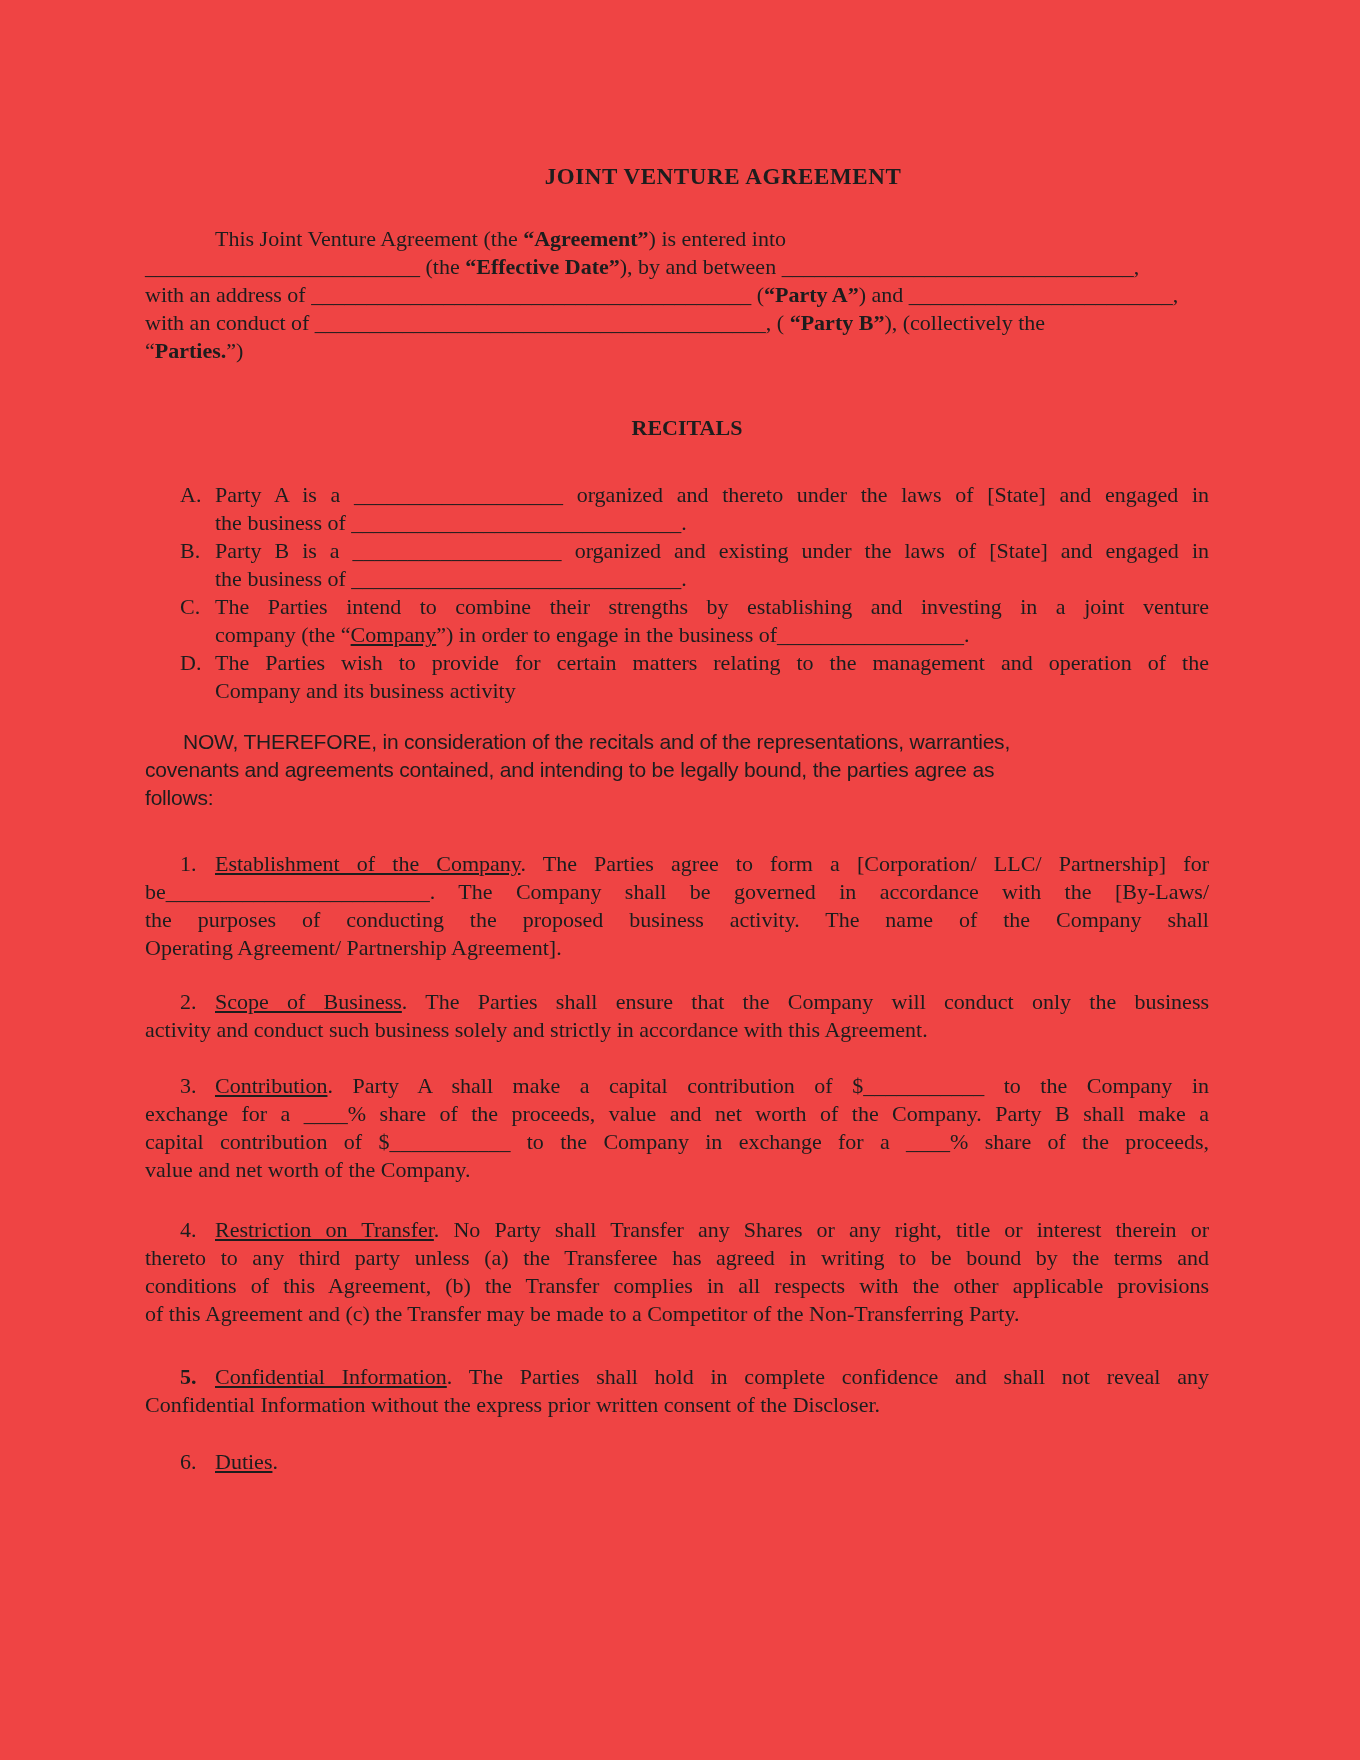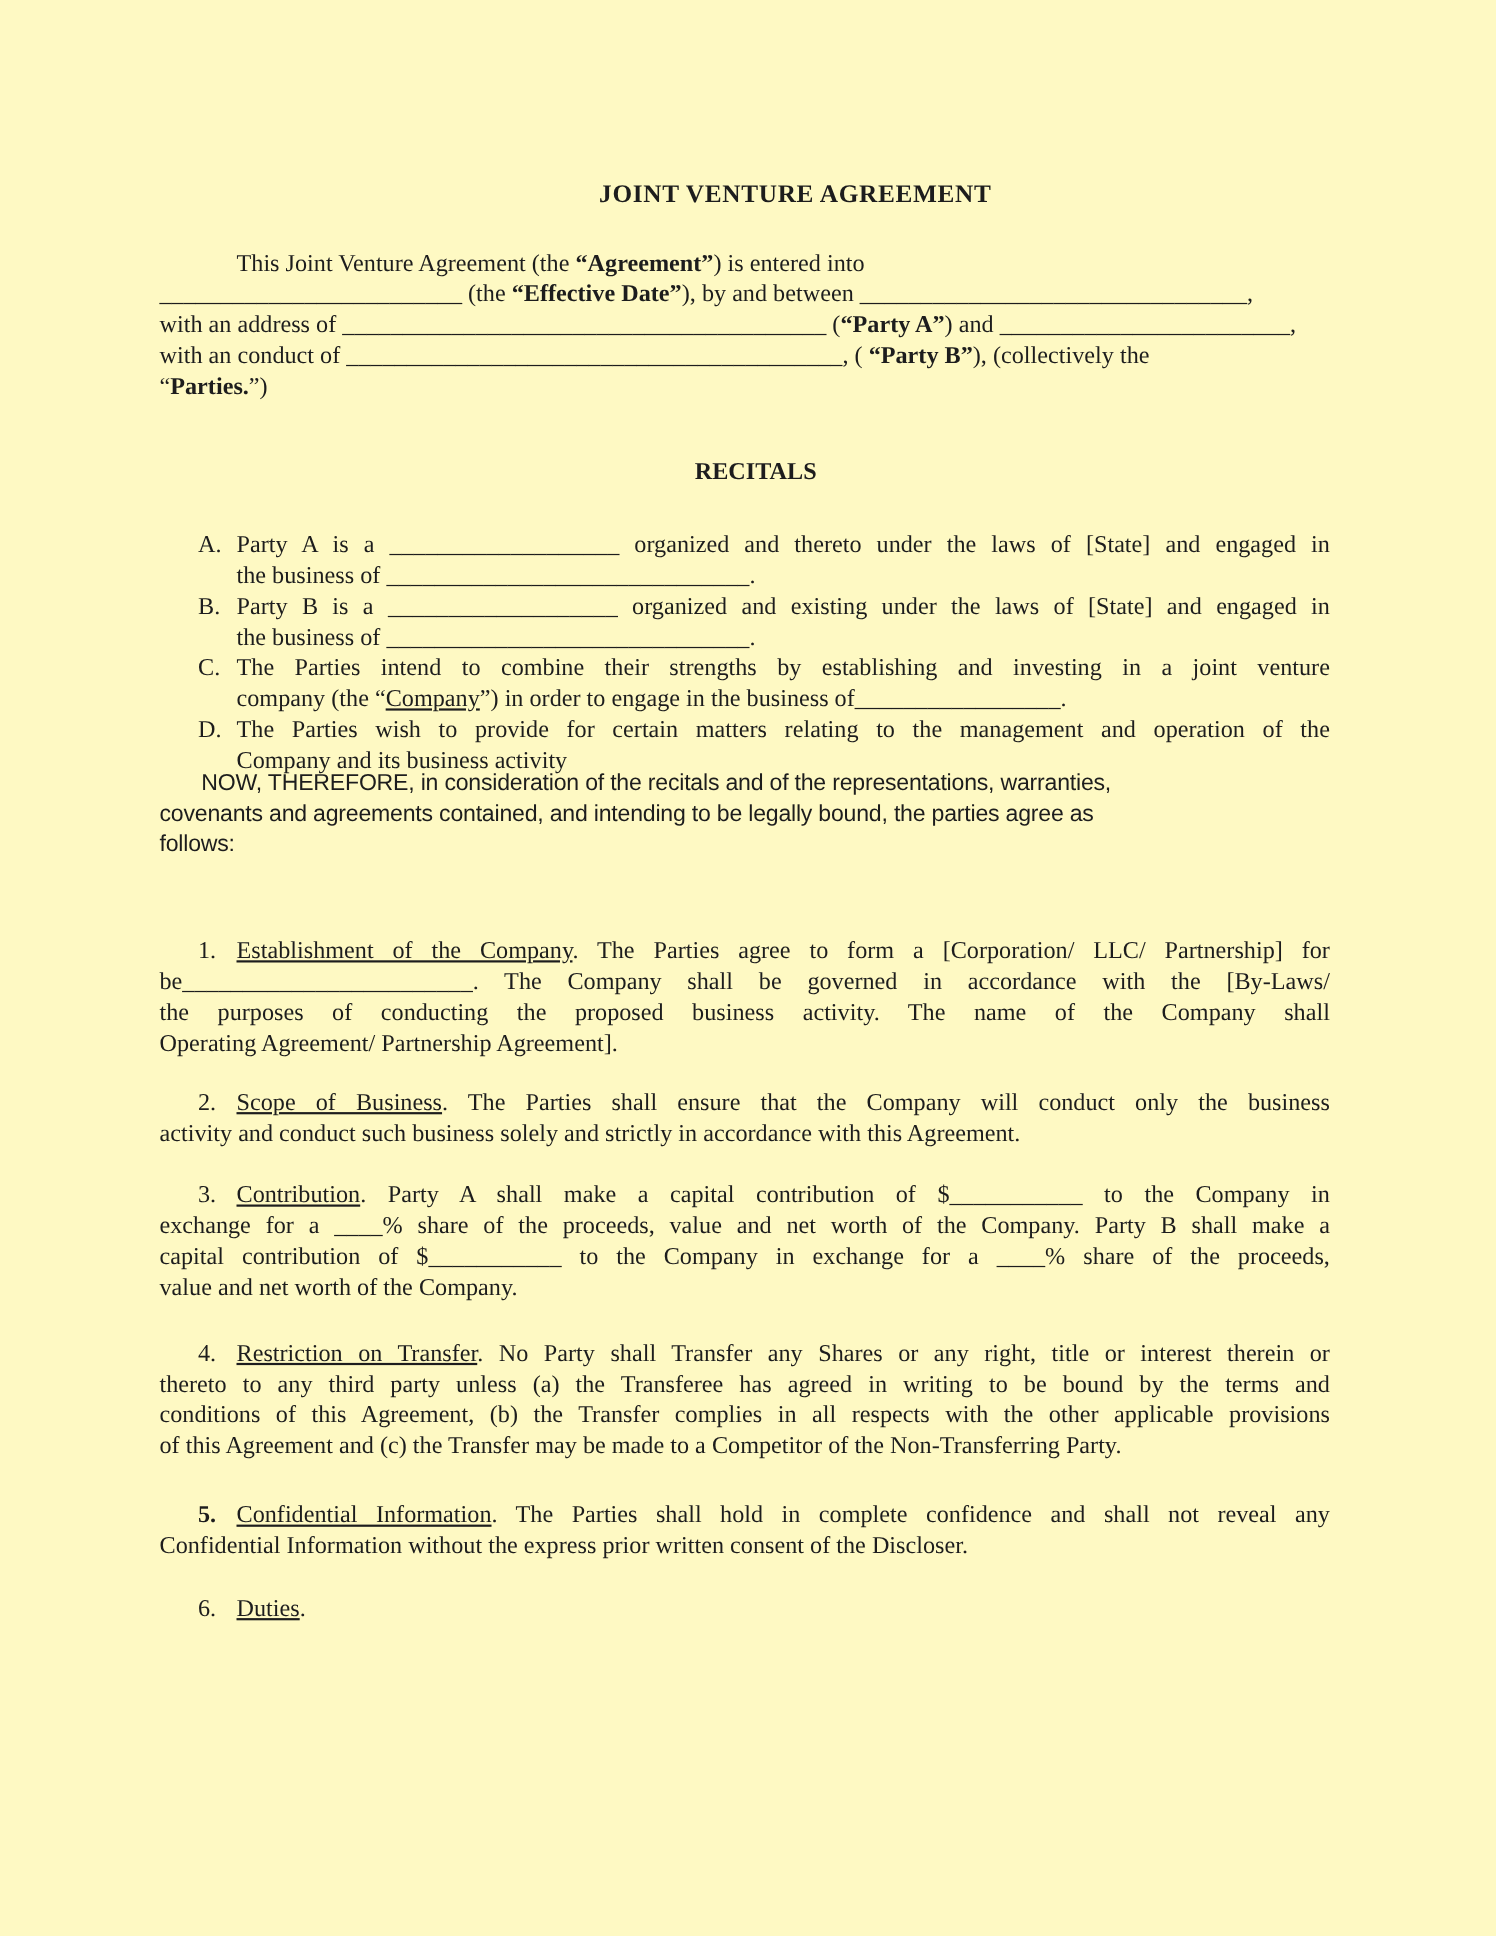--- a/index.html
+++ b/index.html
@@ -31,21 +31,21 @@
   .rm { position: absolute; left: 35px; top: 0; }
   .line { white-space: pre-wrap; }
   .line.j { text-align: justify; text-align-last: justify; }
   .mk { display: inline-block; width: 70px; padding-left: 35px; box-sizing: border-box; }
   .b { font-weight: bold; }
   .u { text-decoration: underline; text-underline-offset: 2px; }
 </style>
 </head>
 <body>
 
-<div id="page" style="background: #fef9c3; color: rgb(29, 29, 29);">
+<div id="page" style="background: #ef4444; color: rgb(29, 29, 29);">
     <div class="block center title" style="top: 163px; transform: translateX(46px);">
       <div class="line"><span class="b ">JOINT VENTURE AGREEMENT</span></div>
     </div>
     <div class="block" style="top: 225px;">
       <div class="line" style="padding-left: 70px;"><span class="">This Joint Venture Agreement (the </span><span class="b ">“Agreement”</span><span class="">) is entered into</span></div>
       <div class="line"><span class="">_________________________ (the </span><span class="b ">“Effective Date”</span><span class="">), by and between ________________________________,</span></div>
       <div class="line"><span class="">with an address of ________________________________________ (</span><span class="b ">“Party A”</span><span class="">) and ________________________,</span></div>
       <div class="line"><span class="">with an conduct of _________________________________________, ( </span><span class="b ">“Party B”</span><span class="">), (collectively the</span></div>
       <div class="line"><span class="">“</span><span class="b ">Parties.</span><span class="">”)</span></div>
     </div>
@@ -65,21 +65,21 @@
     <div class="block hang" style="top: 593px;">
       <span class="rm">C.</span>
       <div class="line j"><span class="">The Parties intend to combine their strengths by establishing and investing in a joint venture</span></div>
       <div class="line"><span class="">company (the “</span><span class="u">Company</span><span class="">”) in order to engage in the business of_________________.</span></div>
     </div>
     <div class="block hang" style="top: 649px;">
       <span class="rm">D.</span>
       <div class="line j"><span class="">The Parties wish to provide for certain matters relating to the management and operation of the</span></div>
       <div class="line"><span class="">Company and its business activity</span></div>
     </div>
-    <div class="block sans" style="top: 698px;">
+    <div class="block sans" style="top: 728px;">
       <div class="line" style="padding-left: 38px;"><span class="">NOW, THEREFORE, in consideration of the recitals and of the representations, warranties,</span></div>
       <div class="line"><span class="">covenants and agreements contained, and intending to be legally bound, the parties agree as</span></div>
       <div class="line"><span class="">follows:</span></div>
     </div>
     <div class="block" style="top: 850px;">
       <div class="line j"><span class="mk">1.</span><span class="u">Establishment of the Company</span><span class="">. The Parties agree to form a [Corporation/ LLC/ Partnership] for</span></div>
       <div class="line j"><span class="">be________________________. The Company shall be governed in accordance with the [By-Laws/</span></div>
       <div class="line j"><span class="">the purposes of conducting the proposed business activity. The name of the Company shall</span></div>
       <div class="line"><span class="">Operating Agreement/ Partnership Agreement].</span></div>
     </div>

